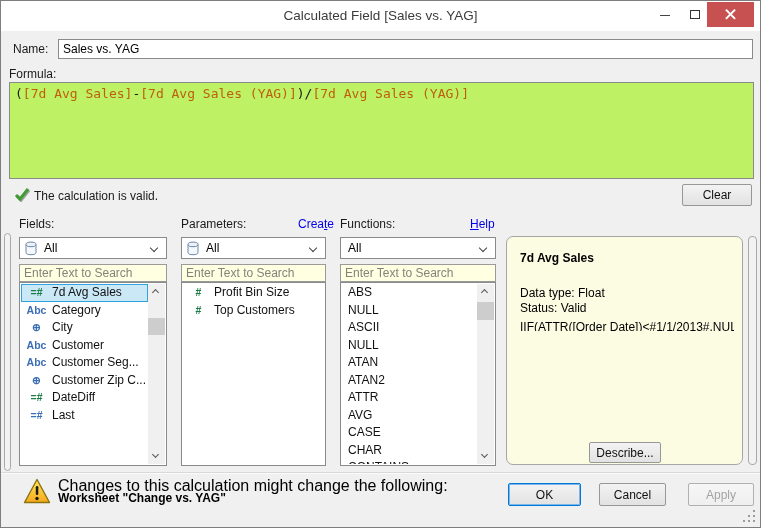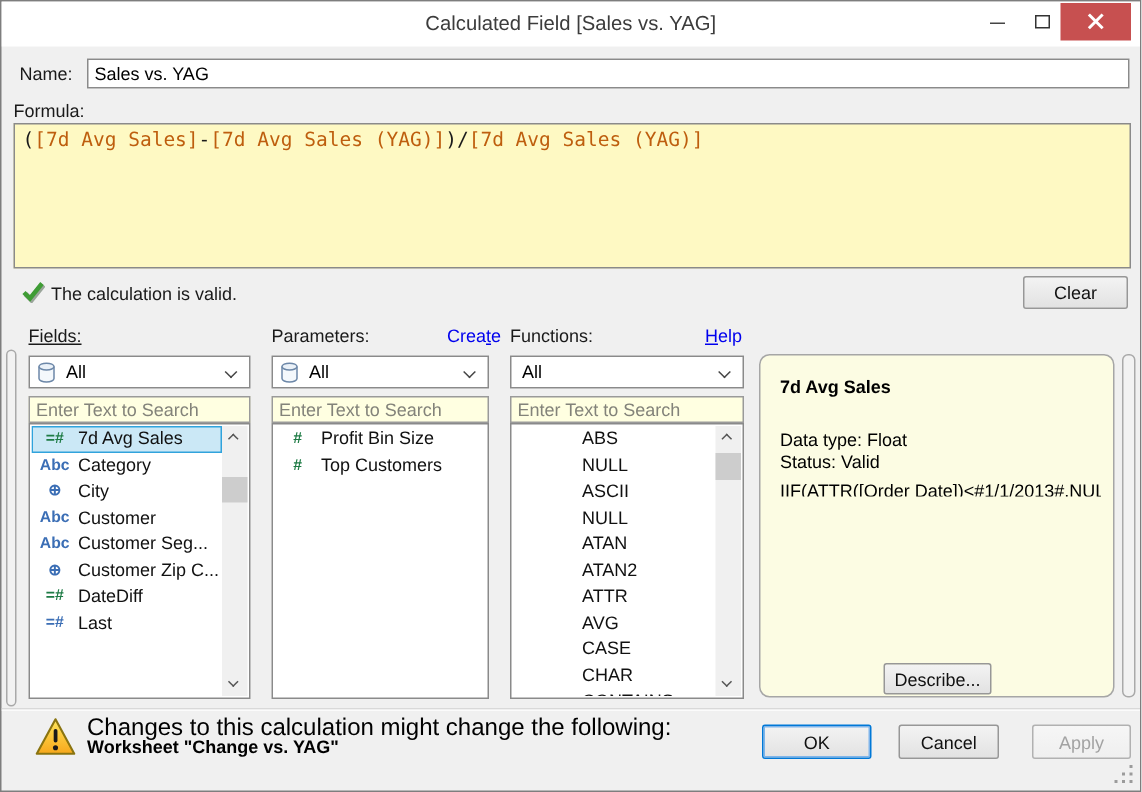--- a/index.html
+++ b/index.html
@@ -14,21 +14,21 @@
   .win-btn .box { position:absolute; left:10px; top:9px; width:10px; height:9px; border:1px solid #333; }
   .win-close { position:absolute; top:1px; right:6px; width:47px; height:25px; background:var(--close_red,#C75050); }
   .x1,.x2 { position:absolute; left:17px; top:7px; width:13px; height:2px; background:#fff; }
   .x1 { transform:rotate(45deg) translate(3px,3px); }
   .x2 { transform:rotate(-45deg) translate(-3px,3px); }
 
   .body { position:absolute; left:0; top:30px; right:0; bottom:0; }
   .lbl { position:absolute; font-size:12px; color:#1a1a1a; }
 
   input.textbox { position:absolute; border:1px solid #8a8a8a; background:#fff; font:12px "Liberation Sans",sans-serif; padding:0 4px; }
-  .formula-box { position:absolute; left:8px; top:51px; width:745px; height:97px; background:#fef9c3; border:1px solid #8a8a8a; padding:3px 5px; font:13px "DejaVu Sans Mono",monospace; white-space:pre; overflow:hidden; }
+  .formula-box { position:absolute; left:8px; top:51px; width:745px; height:97px; background:#bef264; border:1px solid #8a8a8a; padding:3px 5px; font:13px "DejaVu Sans Mono",monospace; white-space:pre; overflow:hidden; }
   .seg-plain { color:#1a1a1a; }
   .seg-field { color:var(--field_orange,#BE5E0E); }
 
   .check-icon { position:absolute; left:12px; top:155px; }
   .btn { position:absolute; background:linear-gradient(#f3f3f3,#e2e2e2); border:1px solid #979797; border-radius:2px; font:12px "Liberation Sans",sans-serif; color:#111; text-align:center; }
   .btn.focused { border:1px solid #0078D7; box-shadow:inset 0 0 0 1px #7EB4EA; }
   .btn.disabled { color:#a3a3a3; border-color:#b1b1b1; background:linear-gradient(#f6f6f6,#efefef); }
 
   .link { position:absolute; font-size:12px; color:var(--link_blue,#0000EE); cursor:pointer; }
   .link .u { text-decoration:underline; }
@@ -42,21 +42,21 @@
 
   .listbox { position:absolute; top:251px; height:184px; background:#fff; border:1px solid #8a8a8a; }
   .rows { position:absolute; left:1px; top:1px; bottom:1px; right:1px; overflow:hidden; }
   .rows.with-sb { right:18px; }
   .lrow { height:17.5px; line-height:17.5px; font-size:12px; white-space:nowrap; overflow:hidden; }
   .lrow.selected { background:var(--selection_bg,#CBE8F6); outline:1px solid var(--selection_border,#30A3DC); outline-offset:-1px; }
   .licon { display:inline-block; width:31px; text-align:center; font-size:10.5px; font-weight:bold; vertical-align:top; }
   .licon.ic-green { color:var(--icon_green,#1E7B45); }
   .licon.ic-blue { color:var(--icon_blue,#3B6EB5); }
   .llabel { font-size:12px; color:#111; }
-  .plain-list .llabel { padding-left:6px;margin-left:40px; }
+  .plain-list .llabel { padding-left:6px; }
 
   .sbar { position:absolute; right:1px; top:1px; bottom:1px; width:17px; background:#f0f0f0; }
   .sb-btn { position:absolute; left:0; width:17px; height:16px; }
   .sb-up { top:0; } .sb-down { bottom:0; }
   .sb-chev { position:absolute; left:5px; width:5px; height:5px; border-right:1.3px solid #555; border-bottom:1.3px solid #555; }
   .sb-up .sb-chev { top:6px; transform:rotate(-135deg); }
   .sb-down .sb-chev { top:4px; transform:rotate(45deg); }
   .sb-thumb { position:absolute; left:0; width:17px; background:#cdcdcd; }
 
   .info-panel { position:absolute; left:505px; top:205px; width:237px; height:229px; background:var(--panel_bg,#FCFCE3); border:1px solid #a6a6a6; border-radius:7px; font-size:12px; }
@@ -105,21 +105,21 @@
     <div class="lbl" style="left:8px; top:36px;">Formula:</div>
     <div class="formula-box"><span class="seg-plain">(</span><span class="seg-field">[7d Avg Sales]</span><span class="seg-plain">-</span><span class="seg-field">[7d Avg Sales (YAG)]</span><span class="seg-plain">)/</span><span class="seg-field">[7d Avg Sales (YAG)]</span></div>
 
     <svg class="check-icon" width="17" height="16" viewBox="0 0 17 16">
       <path d="M3 9 L7 13 L15 3" fill="none" stroke="#9aa59a" stroke-width="3.4" transform="translate(1,1)"></path>
       <path d="M3 9 L7 13 L15 3" fill="none" stroke="#3F9C35" stroke-width="3"></path>
     </svg>
     <div class="lbl" style="left:33px; top:158px;">The calculation is valid.</div>
     <button class="btn" style="left:681px; top:153px; width:70px; height:22px;">Clear</button>
 
-    <div class="lbl" style="left:18px; top:186px;text-decoration:underline;">Fields:</div>
+    <div class="lbl" style="left:18px; top:186px;">Fields:</div>
     <div class="lbl" style="left:180px; top:186px;">Parameters:</div>
     <a class="link" style="left:297px; top:186px;"><span>Crea</span><span class="u">t</span><span>e</span></a>
     <div class="lbl" style="left:339px; top:186px;">Functions:</div>
     <a class="link" style="left:469px; top:186px;"><span></span><span class="u">H</span><span>elp</span></a>
 
     <div class="combo" style="left:18px; width:148px;">
       <svg class="db" width="12" height="15" viewBox="0 0 12 15">
         <path d="M1 3.4 V11.4 A5 2.3 0 0 0 11 11.4 V3.4" fill="#f4f8fc" stroke="#6c87a8"></path>
         <ellipse cx="6" cy="3.4" rx="5" ry="2.3" fill="#eaf1f8" stroke="#6c87a8"></ellipse>
       </svg>

